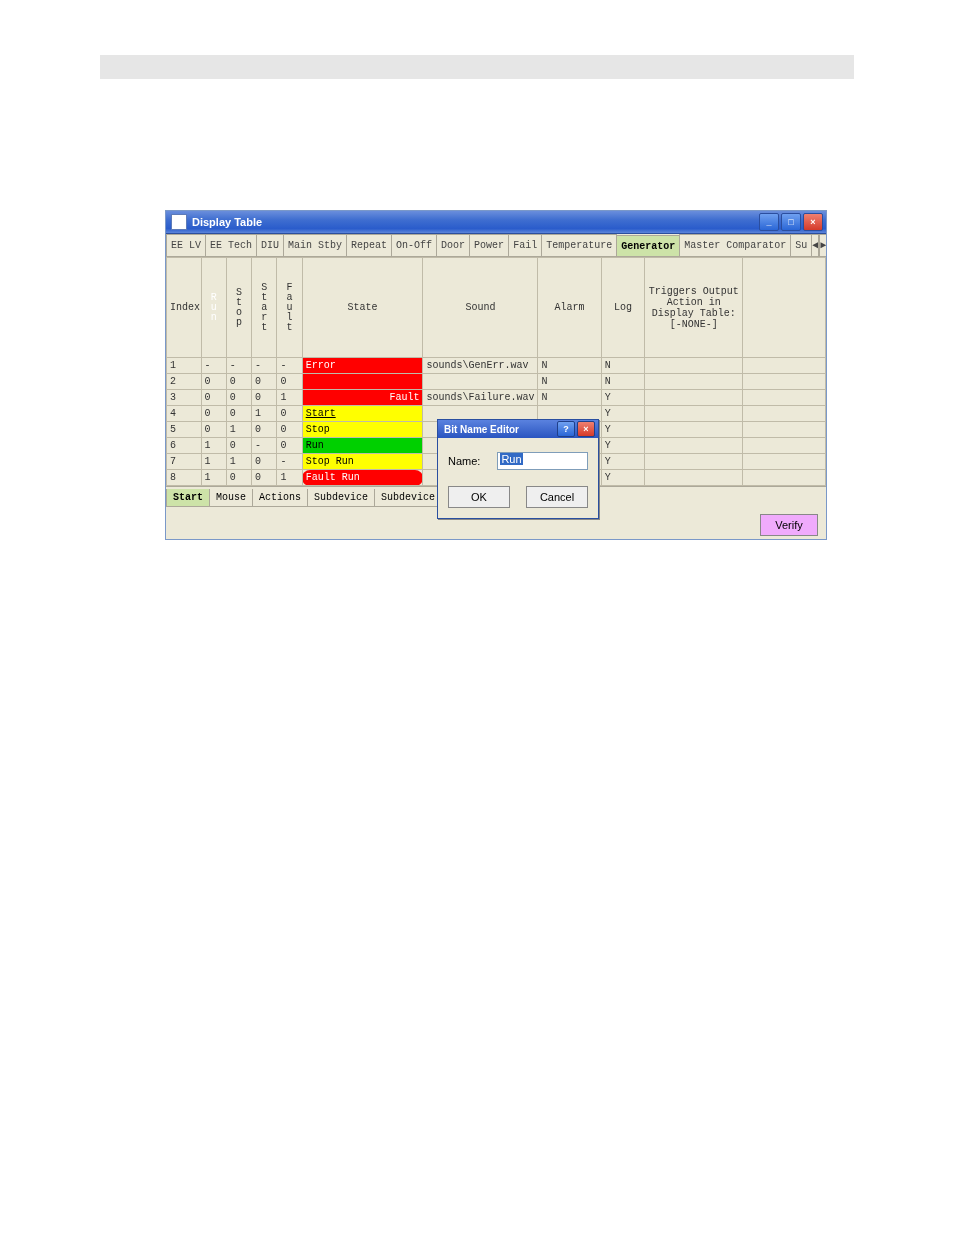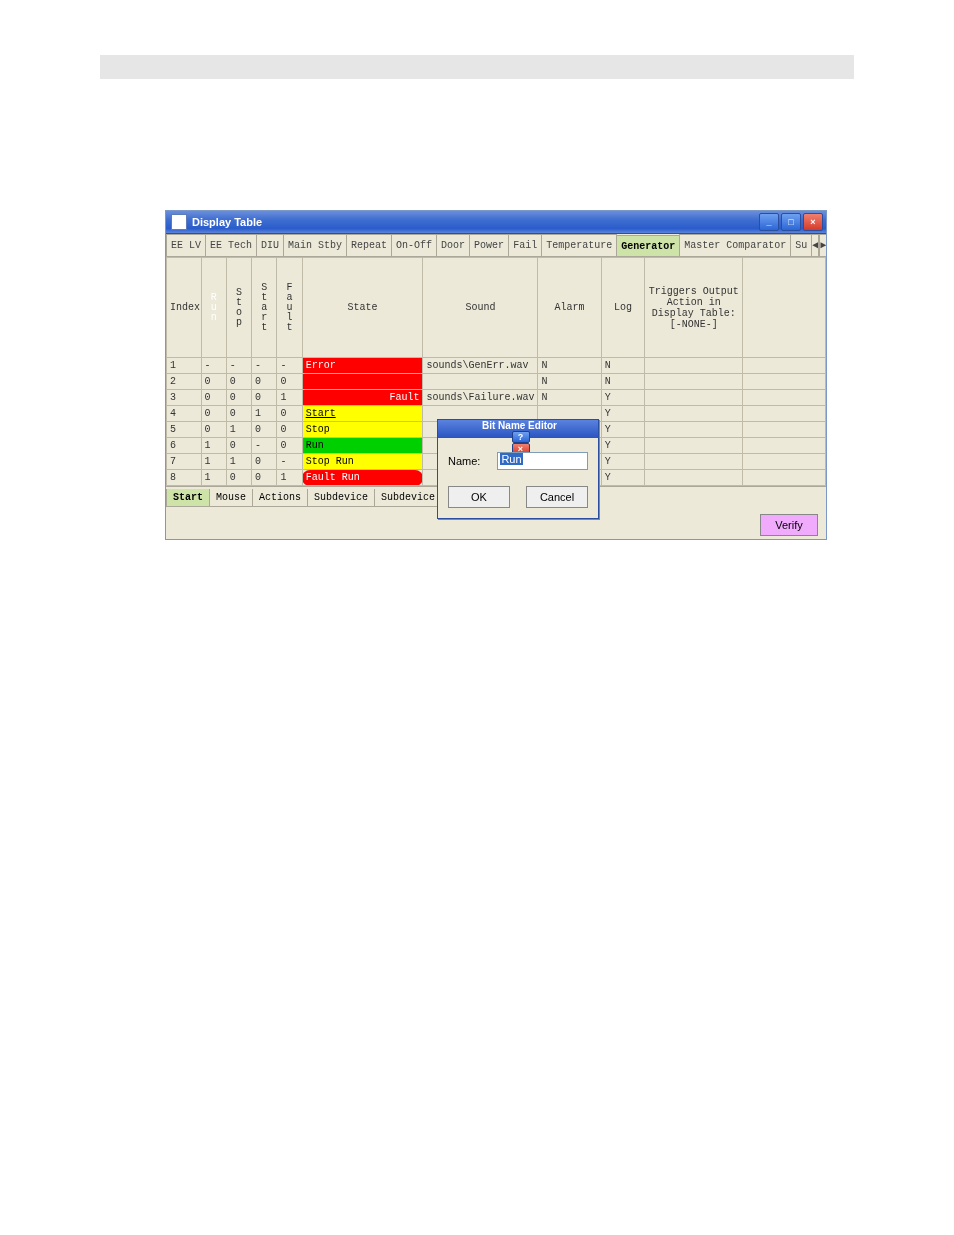--- a/index.html
+++ b/index.html
@@ -44,21 +44,21 @@
   .rowBlank{background:#ff0000;}
   td.plain{background:#ece9d8;color:#333;}
   
   .bottabs{display:flex;align-items:center;height:22px;background:#ece9d8;border-top:1px solid #aca899;font-family:"Courier New",monospace;font-size:10px;}
   .btab{border:1px solid #aca899;border-top:none;padding:3px 6px;background:#ece9d8;margin-right:-1px;cursor:pointer;}
   .btab.sel{background:#cde3a8;font-weight:bold;color:#000;}
   .footer{height:30px;position:relative;}
   .verifybtn{position:absolute;right:8px;top:5px;width:56px;height:20px;border:1px solid #888;background:#f0abfc;font-size:11px;display:flex;align-items:center;justify-content:center;cursor:pointer;}
   
   .dialog{position:absolute;left:437px;top:419px;width:160px;border:1px solid #2a4fa0;background:#ece9d8;box-shadow:1px 1px 0 #888;z-index:10;}
-  .dtitle{height:18px;background:linear-gradient(#5a82df,#2a55c0);display:flex;align-items:center;padding:0 3px 0 6px;color:#fff;font-weight:bold;font-size:10px;flex-direction:column;}
+  .dtitle{height:18px;background:linear-gradient(#5a82df,#2a55c0);display:flex;align-items:center;padding:0 3px 0 6px;color:#fff;font-weight:bold;font-size:10px;}
   .dtitle .dtxt{flex:1;}
   .dhb{width:16px;height:14px;border:1px solid #20408a;border-radius:2px;display:flex;align-items:center;justify-content:center;font-size:9px;font-weight:bold;color:#fff;margin-left:2px;}
   .dhq{background:linear-gradient(#6fa0f0,#2a66d6);}
   .dhx{background:linear-gradient(#f08070,#d53a2a);}
   .dbody{padding:14px 10px 6px 10px;font-size:11px;}
   .drow{display:flex;align-items:center;gap:17px;}
   .drow label{font-size:11px;}
   .dinput{flex:1;height:16px;border:1px solid #7f9db9;background:#fff;font-size:11px;padding:0 2px;}
   .dinput .selv{background:#316ac5;color:#fff;display:inline-block;padding:0 1px;}
   .dbtns{display:flex;justify-content:center;gap:16px;padding:10px 0 10px 0;}

